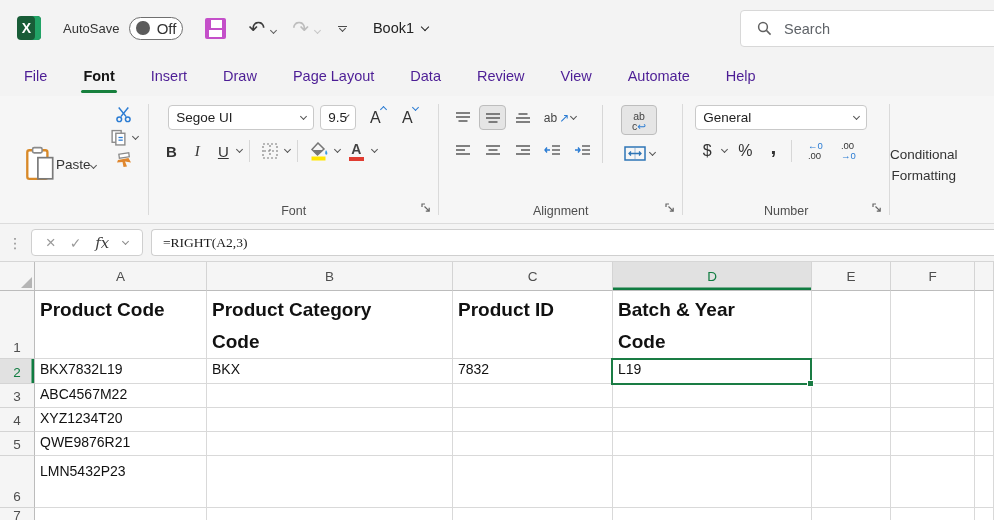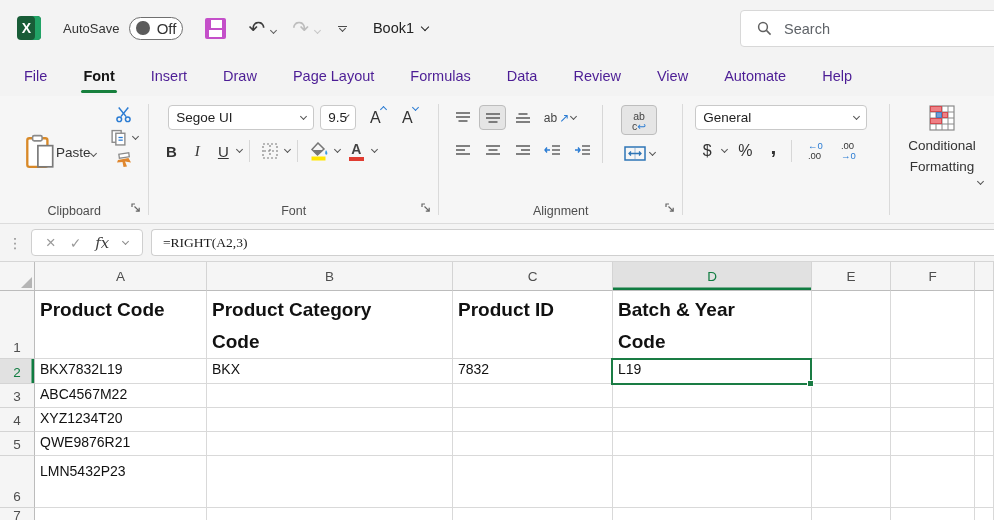--- a/index.html
+++ b/index.html
@@ -95,21 +95,21 @@
   
   .g-number { width:208px; }
   .num-wrap { padding:9px 10px 0 12px; }
   .num-row2 { display:flex; align-items:center; margin-top:8px; gap:3px; }
   .nbtn { height:25px; color:#333; }
   .stacknum { display:flex; flex-direction:column; line-height:1; font-size:9.5px; color:#333; align-items:flex-start; }
   .stacknum .blue { color:#2b7cd3; }
 
   
   .g-styles { flex:1; }
-  .cf-btn { margin:8px auto 0; display:flex; flex-direction:column; align-items:center; cursor:pointer; width:104px; text-align:center; }
+  .cf-btn { margin:8px auto 0; display:flex; flex-direction:row; align-items:center; cursor:pointer; width:104px; text-align:center; }
   .cf-label { font-size:13.5px; color:#333; line-height:1.55; margin-top:4px; width:95px; }
 
   
   .formularow { height:38px; background:#f4f4f4; border-bottom:1px solid #d6d6d6; display:flex; align-items:center; }
   .namebox { margin-left:8px; width:130px; height:27px; background:#fff; border:1px solid #cfcfcf; border-radius:4px;
              display:flex; align-items:center; justify-content:space-between; padding:0 9px; font-size:14px; color:#222; cursor:pointer; }
   .fdots { margin:0 8px; color:#8a8a8a; font-size:14px; letter-spacing:1px; }
   .fxbox { width:112px; height:27px; background:#fff; border:1px solid #cfcfcf; border-radius:4px;
            display:flex; align-items:center; justify-content:space-evenly; }
   .fx-cancel { color:#9a9a9a; font-size:17px; }
@@ -175,21 +175,20 @@
     <input type="text" placeholder="Search" style="">
   </div>
 </header>
 
 <nav class="tabrow">
   <div class="tab">File</div>
   <div class="tab active">Font</div>
   <div class="tab">Insert</div>
   <div class="tab">Draw</div>
   <div class="tab">Page Layout</div>
-  <div class="tab">Formulas</div>
   <div class="tab">Data</div>
   <div class="tab">Review</div>
   <div class="tab">View</div>
   <div class="tab">Automate</div>
   <div class="tab">Help</div>
 </nav>
 
 <section class="ribbon">
 
   <div class="group g-clipboard">
@@ -223,29 +222,20 @@
           </div>
           <span class="chev sm" style="color:#555;"></span>
         </div>
         <div class="ibtn">
           <svg width="18" height="16" viewBox="0 0 18 16">
             <rect x="4" y="1.5" width="10" height="4" fill="#fff" stroke="#8a8a8a" stroke-width="1.3" transform="rotate(-8 9 3)"></rect>
             <path d="M3 8 L13.5 6 L16 10.5 L10 9.5 L12 14.5 L8.5 15 L7.5 10 L2 10.5 Z" fill="#e0872e"></path>
           </svg>
         </div>
       </div>
-    </div>
-    <div class="glabel-row">
-      <span class="glabel">Clipboard</span>
-      <span class="launcher">
-        <svg width="10" height="10" viewBox="0 0 10 10">
-            <path d="M1 4 V1 H4" fill="none" stroke="#666" stroke-width="1.2"></path>
-            <path d="M3.5 3.5 L8.2 8.2 M8.2 4.8 V8.2 H4.8" fill="none" stroke="#666" stroke-width="1.2"></path>
-          </svg>
-      </span>
     </div>
   </div>
 
   <div class="gsep"></div>
 
   <div class="group g-font">
     <div class="gbody">
         <div class="fg-wrap" style="width:100%;">
       <div class="fg-row1">
         <div class="combo" style="width:146px;">
@@ -451,20 +441,29 @@
         </div>
         <div class="ibtn nbtn" style="width:30px;">
           <span class="stacknum">
             <span>.00</span>
             <span class="blue">→0</span>
           </span>
         </div>
       </div>
     </div>
       </div>
+    <div class="glabel-row">
+      <span class="glabel">Number</span>
+      <span class="launcher">
+        <svg width="10" height="10" viewBox="0 0 10 10">
+            <path d="M1 4 V1 H4" fill="none" stroke="#666" stroke-width="1.2"></path>
+            <path d="M3.5 3.5 L8.2 8.2 M8.2 4.8 V8.2 H4.8" fill="none" stroke="#666" stroke-width="1.2"></path>
+          </svg>
+      </span>
+    </div>
   </div>
 
   <div class="gsep"></div>
 
   <div class="group g-styles">
     <div class="gbody">
       <div class="cf-btn">
         <svg width="28" height="28" viewBox="0 0 28 28">
           <rect x="2" y="2" width="24" height="24" fill="#fff" stroke="#8a8a8a" stroke-width="1.2"></rect>
           <g stroke="#8a8a8a" stroke-width="1">

